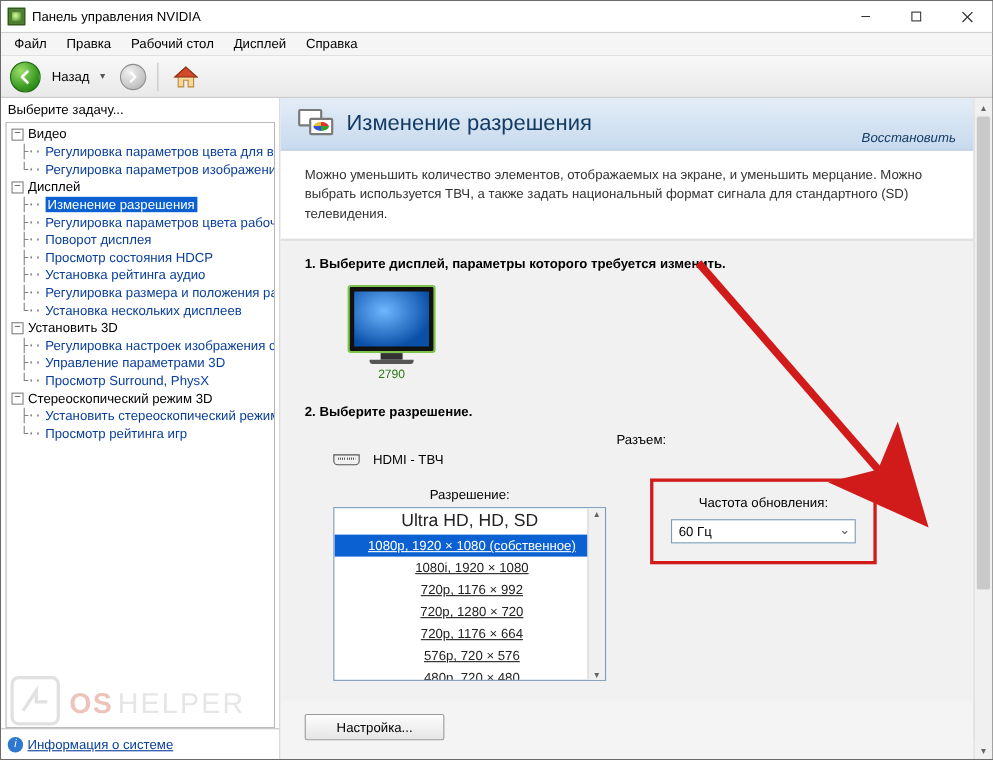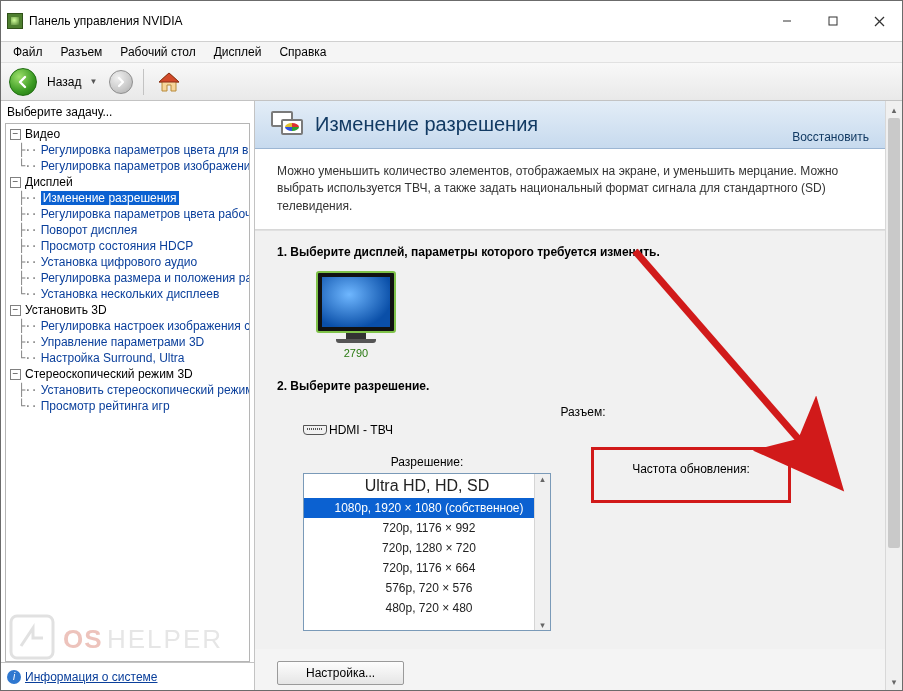--- a/index.html
+++ b/index.html
@@ -1,19 +1,19 @@
 <!DOCTYPE html>
 <html><head>
 <meta charset="utf-8">
 <style>
   * { box-sizing: border-box; margin: 0; padding: 0; }
   html, body { width: 903px; height: 691px; font-family: "Segoe UI", Tahoma, sans-serif; font-size: 12px; background: #fff; overflow: hidden; }
   .window { width: 903px; height: 691px; border: 1px solid #6b6b6b; display: flex; flex-direction: column; position: relative; }
   
-  .titlebar { height: 41px; background: #fff; display: flex; align-items: center; padding-left: 6px; border-bottom: 1px solid #d0d0d0; }
+  .titlebar { height: 29px; background: #fff; display: flex; align-items: center; padding-left: 6px; border-bottom: 1px solid #d0d0d0; }
   .titlebar .app-icon { width: 16px; height: 16px; background: #4e7f2f; display: inline-block; margin-right: 6px; border: 1px solid #2f5018; position: relative; }
   .titlebar .app-icon::after { content: ""; position: absolute; inset: 3px; background: radial-gradient(circle at 40% 40%, #d2ff9b, #4e7f2f); }
   .titlebar .title { flex: 1; font-size: 12px; color: #000; }
   .win-btns { display: flex; height: 100%; }
   .win-btn { width: 46px; height: 100%; display: flex; align-items: center; justify-content: center; font-size: 14px; color: #333; }
   .win-btn.close svg { stroke: #333; }
   
   .menubar { height: 21px; background: #f5f5f5; display: flex; align-items: center; padding: 0 4px; gap: 2px; border-bottom: 1px solid #e1e1e1; }
   .menubar .menu-item { padding: 2px 8px; font-size: 12px; }
   
@@ -45,42 +45,42 @@
   
   .main { flex: 1; position: relative; background: #f4f4f4; overflow: hidden; }
   .main-scroll { position: absolute; inset: 0 17px 0 0; overflow: hidden; }
   .main-header { height: 48px; background: linear-gradient(#e3edf7,#c7daee); border-bottom: 1px solid #9cb6d3; display: flex; align-items: center; padding: 0 16px; gap: 12px; }
   .main-header .hdr-icon { width: 32px; height: 28px; position: relative; }
   .main-header .hdr-icon .mon1, .main-header .hdr-icon .mon2 { position: absolute; width: 22px; height: 16px; background: #fff; border: 2px solid #7a7a7a; border-radius: 2px; }
   .main-header .hdr-icon .mon1 { left: 0; top: 0; }
   .main-header .hdr-icon .mon2 { left: 10px; top: 8px; }
   .main-header .hdr-icon .mon2::after { content: ""; position: absolute; inset: 2px; background: conic-gradient(#e03030 0 90deg, #30a030 90deg 180deg, #3050e0 180deg 270deg, #e0c030 270deg 360deg); border-radius: 50%; }
   .main-header .hdr-title { font-size: 20px; color: #123a63; flex: 1; }
-  .main-header .restore { font-size: 12px; color: #123a63; align-self: flex-end; margin-bottom: 4px; }
+  .main-header .restore { font-size: 12px; color: #123a63; align-self: flex-end; margin-bottom: 4px; font-style: italic; }
   .content { padding: 14px 22px; background: #fff; border-bottom: 1px solid #d8d8d8; font-size: 12px; color: #333; line-height: 1.45; }
   .panel { background: #f1f1f1; border-top: 1px solid #e0e0e0; padding: 14px 22px 18px 22px; }
   .panel h4 { font-size: 12px; font-weight: bold; margin-bottom: 12px; }
   .monitor-block { margin: 8px 0 20px 34px; width: 90px; text-align: center; }
   .monitor-frame { width: 80px; height: 62px; margin: 0 auto; background: #111; border: 2px solid #7fc24a; border-radius: 3px; position: relative; }
   .monitor-frame::after { content: ""; position: absolute; inset: 4px; background: radial-gradient(ellipse at 40% 35%, #6fb7ff, #0a4fa8 75%); }
   .monitor-stand { width: 20px; height: 6px; background: #333; margin: 0 auto; }
   .monitor-base { width: 40px; height: 4px; background: #555; margin: 0 auto 4px auto; border-radius: 0 0 3px 3px; }
   .monitor-label { color: #2a7a12; font-size: 11px; }
   .sub { margin-left: 26px; text-align: center; }
   .sub .row-lbl { font-size: 12px; margin: 8px 0 4px 0; }
-  .connector-row { display: flex; align-items: center; gap: 2px; margin-bottom: 10px; }
+  .connector-row { display: flex; align-items: center; gap: 12px; margin-bottom: 10px; }
   .hdmi-icon { width: 24px; height: 10px; border: 1.5px solid #555; border-bottom-left-radius: 4px; border-bottom-right-radius: 4px; position: relative; }
   .hdmi-icon::after { content: ""; position: absolute; left: 3px; right: 3px; top: 2px; height: 2px; background: repeating-linear-gradient(90deg,#555 0 1px, transparent 1px 2px); }
   .res-row { display: flex; gap: 40px; align-items: flex-start; }
   .res-list { width: 248px; height: 158px; border: 1px solid #7a9ab8; background: #fff; overflow: hidden; position: relative; }
   .res-list .list-scroll { position: absolute; right: 0; top: 0; bottom: 0; width: 16px; background: #f0f0f0; border-left: 1px solid #d5d5d5; }
   .res-list .list-scroll::before { content: "▴"; position: absolute; top: 0; left: 0; right: 0; text-align: center; font-size: 9px; color: #666; }
   .res-list .list-scroll::after { content: "▾"; position: absolute; bottom: 0; left: 0; right: 0; text-align: center; font-size: 9px; color: #666; }
   .res-list .li-group { padding: 3px 8px; font-size: 16px; color: #222; }
-  .res-list .li-item { padding: 3px 8px 3px 12px; font-size: 12px; color: #222; }
+  .res-list .li-item { padding: 3px 8px 3px 12px; font-size: 12px; color: #222; text-decoration: underline; }
   .res-list .li-item.sel { background: #0b61d1; color: #fff; }
   .refresh-col { }
   .field-box { border: 3px solid #d11a1a; padding: 12px 16px 16px 16px; background: #f1f1f1; min-width: 200px; }
   .field-box .lbl { font-size: 12px; margin-bottom: 8px; }
   .combo { width: 168px; height: 22px; border: 1px solid #7a9ab8; background: #fff; display: flex; align-items: center; padding: 0 4px 0 6px; font-size: 12px; position: relative; }
   .combo::after { content: "⌄"; position: absolute; right: 4px; top: 1px; font-size: 12px; color: #555; }
   .btn { display: inline-block; padding: 4px 28px; border: 1px solid #9a9a9a; background: linear-gradient(#fdfdfd,#e5e5e5); border-radius: 2px; font-size: 12px; }
   .settings-bar { padding: 12px 22px; }
   
   .main-vscroll { position: absolute; right: 0; top: 0; bottom: 0; width: 17px; background: #f0f0f0; border-left: 1px solid #d8d8d8; }
@@ -113,21 +113,21 @@
         <svg width="11" height="11">
             <line x1="1" y1="1" x2="10" y2="10" stroke="#333" stroke-width="1.2"></line>
             <line x1="10" y1="1" x2="1" y2="10" stroke="#333" stroke-width="1.2"></line>
           </svg>
       </div>
     </div>
   </div>
 
   <div class="menubar">
     <div class="menu-item">Файл</div>
-    <div class="menu-item">Разъем</div>
+    <div class="menu-item">Правка</div>
     <div class="menu-item">Рабочий стол</div>
     <div class="menu-item">Дисплей</div>
     <div class="menu-item">Справка</div>
   </div>
 
   <div class="toolbar">
     <div class="nav-back">
       <svg width="14" height="14" viewBox="0 0 14 14">
           <path d="M9 2 L4 7 L9 12" stroke="#fff" stroke-width="2.4" fill="none" stroke-linecap="round" stroke-linejoin="round"></path>
         </svg>
@@ -182,21 +182,21 @@
         <div class="tnode" style="padding-left:12px">
           <span class="lines">├··</span>
             <span class="label">Поворот дисплея</span>
         </div>
         <div class="tnode" style="padding-left:12px">
           <span class="lines">├··</span>
             <span class="label">Просмотр состояния HDCP</span>
         </div>
         <div class="tnode" style="padding-left:12px">
           <span class="lines">├··</span>
-            <span class="label">Установка цифрового аудио</span>
+            <span class="label">Установка рейтинга аудио</span>
         </div>
         <div class="tnode" style="padding-left:12px">
           <span class="lines">├··</span>
             <span class="label">Регулировка размера и положения рабо</span>
         </div>
         <div class="tnode" style="padding-left:12px">
           <span class="lines">└··</span>
             <span class="label">Установка нескольких дисплеев</span>
         </div>
 
@@ -207,21 +207,21 @@
         <div class="tnode" style="padding-left:12px">
           <span class="lines">├··</span>
             <span class="label">Регулировка настроек изображения с пр</span>
         </div>
         <div class="tnode" style="padding-left:12px">
           <span class="lines">├··</span>
             <span class="label">Управление параметрами 3D</span>
         </div>
         <div class="tnode" style="padding-left:12px">
           <span class="lines">└··</span>
-            <span class="label">Настройка Surround, Ultra</span>
+            <span class="label">Просмотр Surround, PhysX</span>
         </div>
 
         <div class="tnode group">
           <span class="expander">−</span>
           <span class="label">Стереоскопический режим 3D</span>
         </div>
         <div class="tnode" style="padding-left:12px">
           <span class="lines">├··</span>
             <span class="label">Установить стереоскопический режим 3</span>
         </div>
@@ -265,31 +265,35 @@
               <span class="hdmi-icon"></span>
               <span>HDMI - ТВЧ</span>
             </div>
 
             <div class="res-row">
               <div>
                 <div class="row-lbl">Разрешение:</div>
                 <div class="res-list">
                   <div class="li-group">Ultra HD, HD, SD</div>
                   <div class="li-item sel">1080p, 1920 × 1080 (собственное)</div>
+                  <div class="li-item">1080i, 1920 × 1080</div>
                   <div class="li-item">720p, 1176 × 992</div>
                   <div class="li-item">720p, 1280 × 720</div>
                   <div class="li-item">720p, 1176 × 664</div>
                   <div class="li-item">576p, 720 × 576</div>
                   <div class="li-item">480p, 720 × 480</div>
                   <div class="list-scroll"></div>
                 </div>
               </div>
               <div class="refresh-col">
                 <div class="field-box">
                   <div class="lbl">Частота обновления:</div>
+                  <div class="combo">
+                    <span>60 Гц</span>
+                  </div>
                 </div>
               </div>
             </div>
           </div>
         </div>
 
         <div class="settings-bar">
           <span class="btn">Настройка...</span>
         </div>
       </div>

